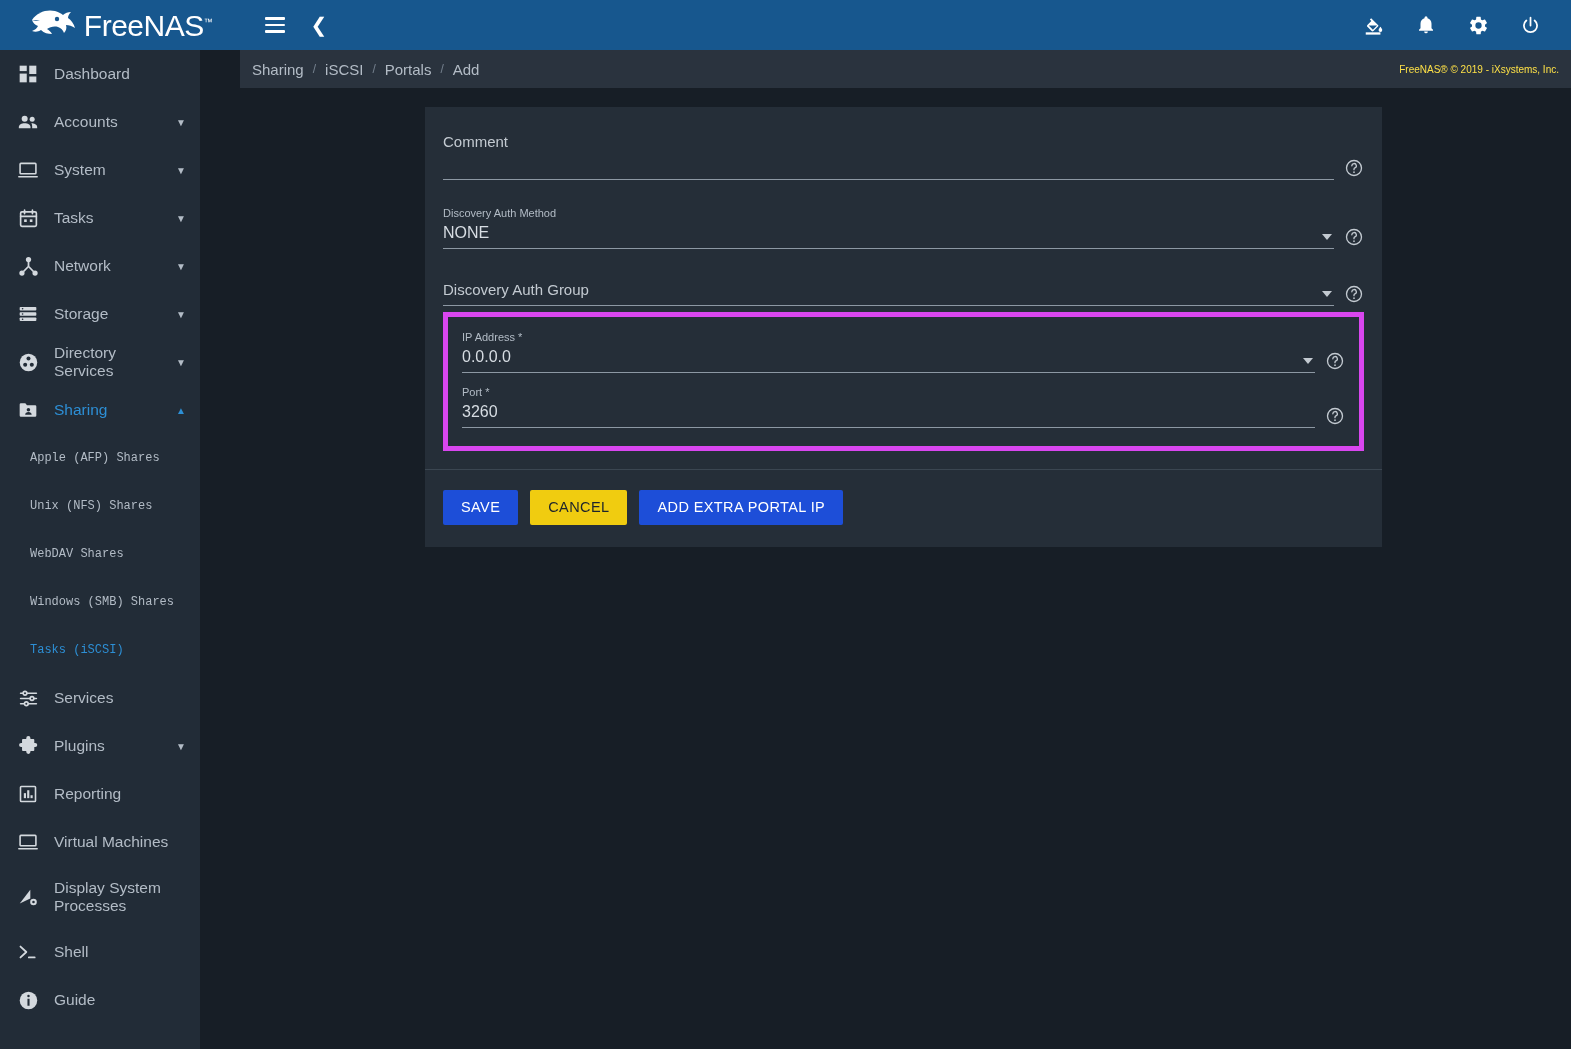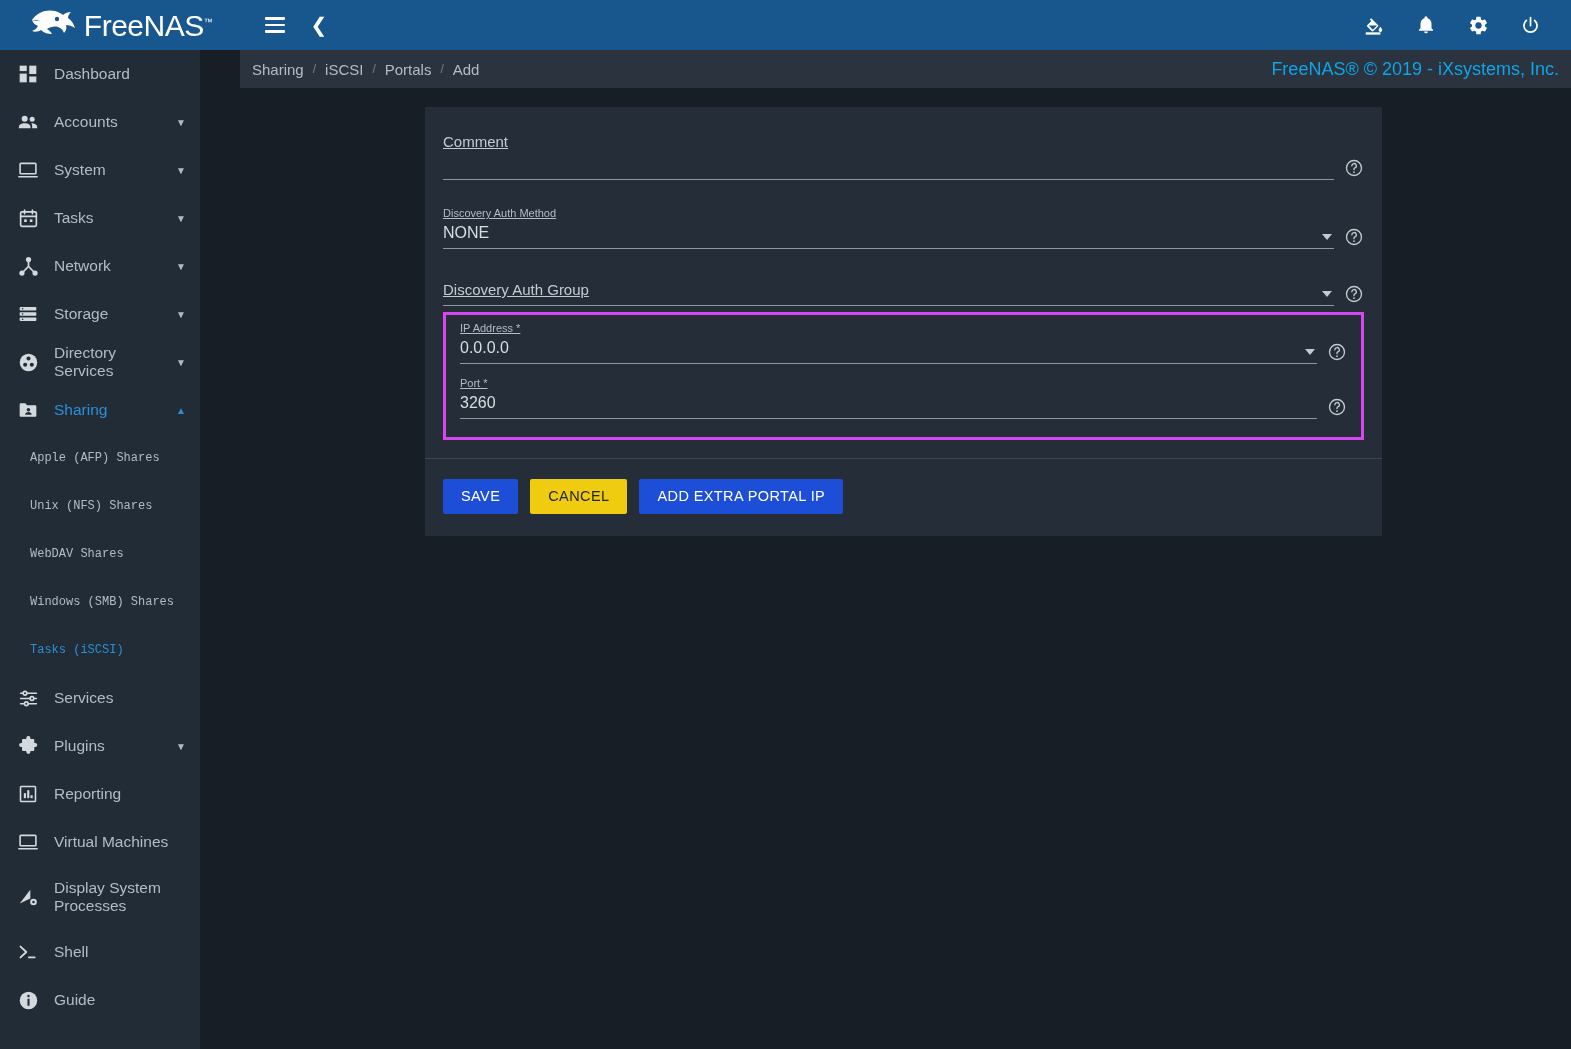--- a/index.html
+++ b/index.html
@@ -58,21 +58,21 @@
     width: 1331px; height: 38px;
     background: #2a333e;
     display: flex; align-items: center;
     padding: 0 12px 0 12px;
   }
   .crumbs { display: flex; align-items: center; gap: 9px; }
   .crumb { color: #b3bcc6; font-size: 15px; cursor: pointer; }
   .crumb.last { color: #b3bcc6; }
   .crumb-sep { color: #76828f; font-size: 12px; }
   .copyright {
-    margin-left: auto; color: #0ea5e9; font-size: 18px; white-space: nowrap;
+    margin-left: auto; color: #fde047; font-size: 10px; white-space: nowrap;
   }
 
   
   .sidebar {
     position: absolute; left: 0; top: 50px;
     width: 200px; height: 999px;
     background: #222c37;
     overflow: hidden;
   }
   .nav-item {
@@ -116,21 +116,21 @@
     display: flex; align-items: flex-end;
     gap: 10px; position: relative;
   }
   .field {
     flex: 1; position: relative;
     border-bottom: 1px solid #8d98a3;
     padding-bottom: 4px;
   }
   .field-label {
     color: #b3bcc6; font-size: 11px; line-height: 14px;
-    display: block; margin-bottom: 2px; text-decoration: underline;
+    display: block; margin-bottom: 2px;
   }
   .field-label.big {
     font-size: 15px; line-height: 22px; margin-bottom: 0; color: #c3cad1;
   }
   .field-value {
     color: #d7dde3; font-size: 16px; line-height: 22px;
     min-height: 22px; display: block;
   }
   .field-caret {
     position: absolute; right: 2px; bottom: 8px;
@@ -142,22 +142,22 @@
   .help-icon {
     width: 20px; min-width: 20px; height: 20px;
     margin-bottom: 2px; cursor: pointer; color: #c3cad1;
   }
   .help-icon svg { display: block; }
 
   .spacer-24 { height: 26px; }
   .spacer-28 { height: 30px; }
 
   .group-box {
-    border: 3px solid #d946ef;
-    padding: 6px 14px 18px 14px;
+    border: 5px solid #d946ef;
+    padding: 13px 14px 18px 14px;
     margin-top: 6px;
   }
   .group-box .field-row + .field-row { margin-top: 12px; }
 
   .card-divider { height: 1px; background: #3b4651; }
 
   .actions {
     display: flex; align-items: center; gap: 12px;
     padding: 20px 18px 22px 18px;
   }

